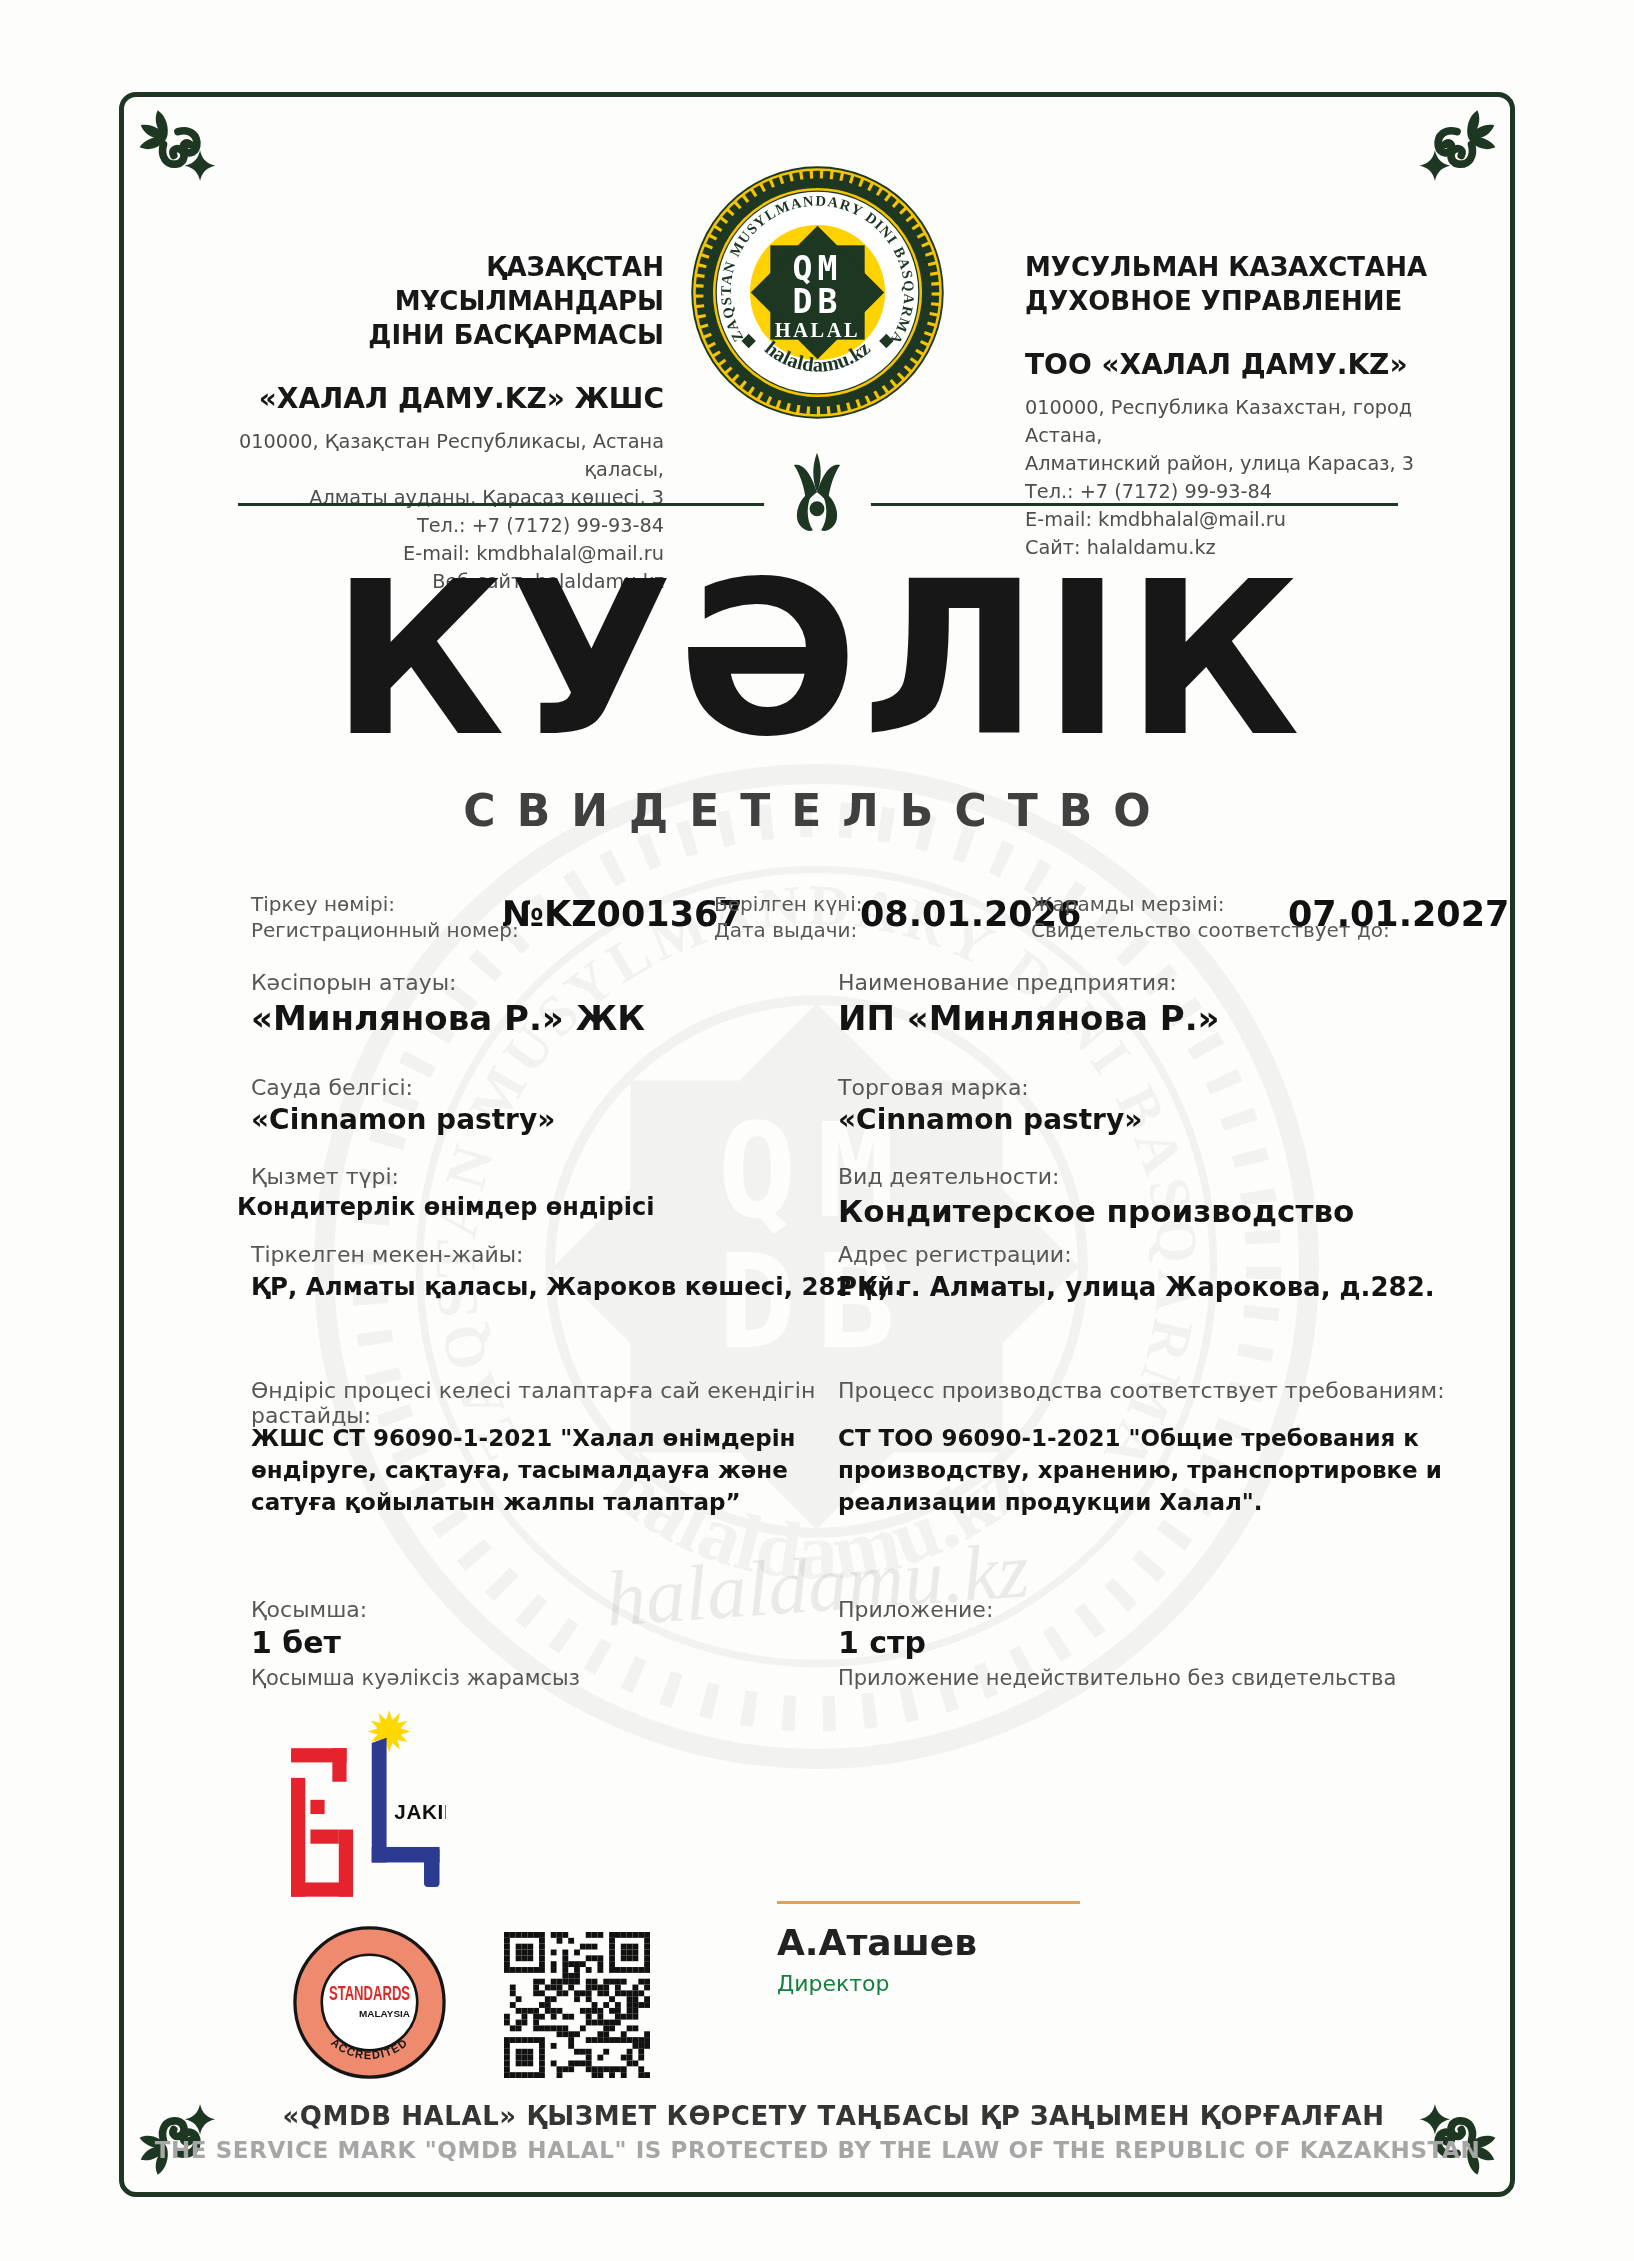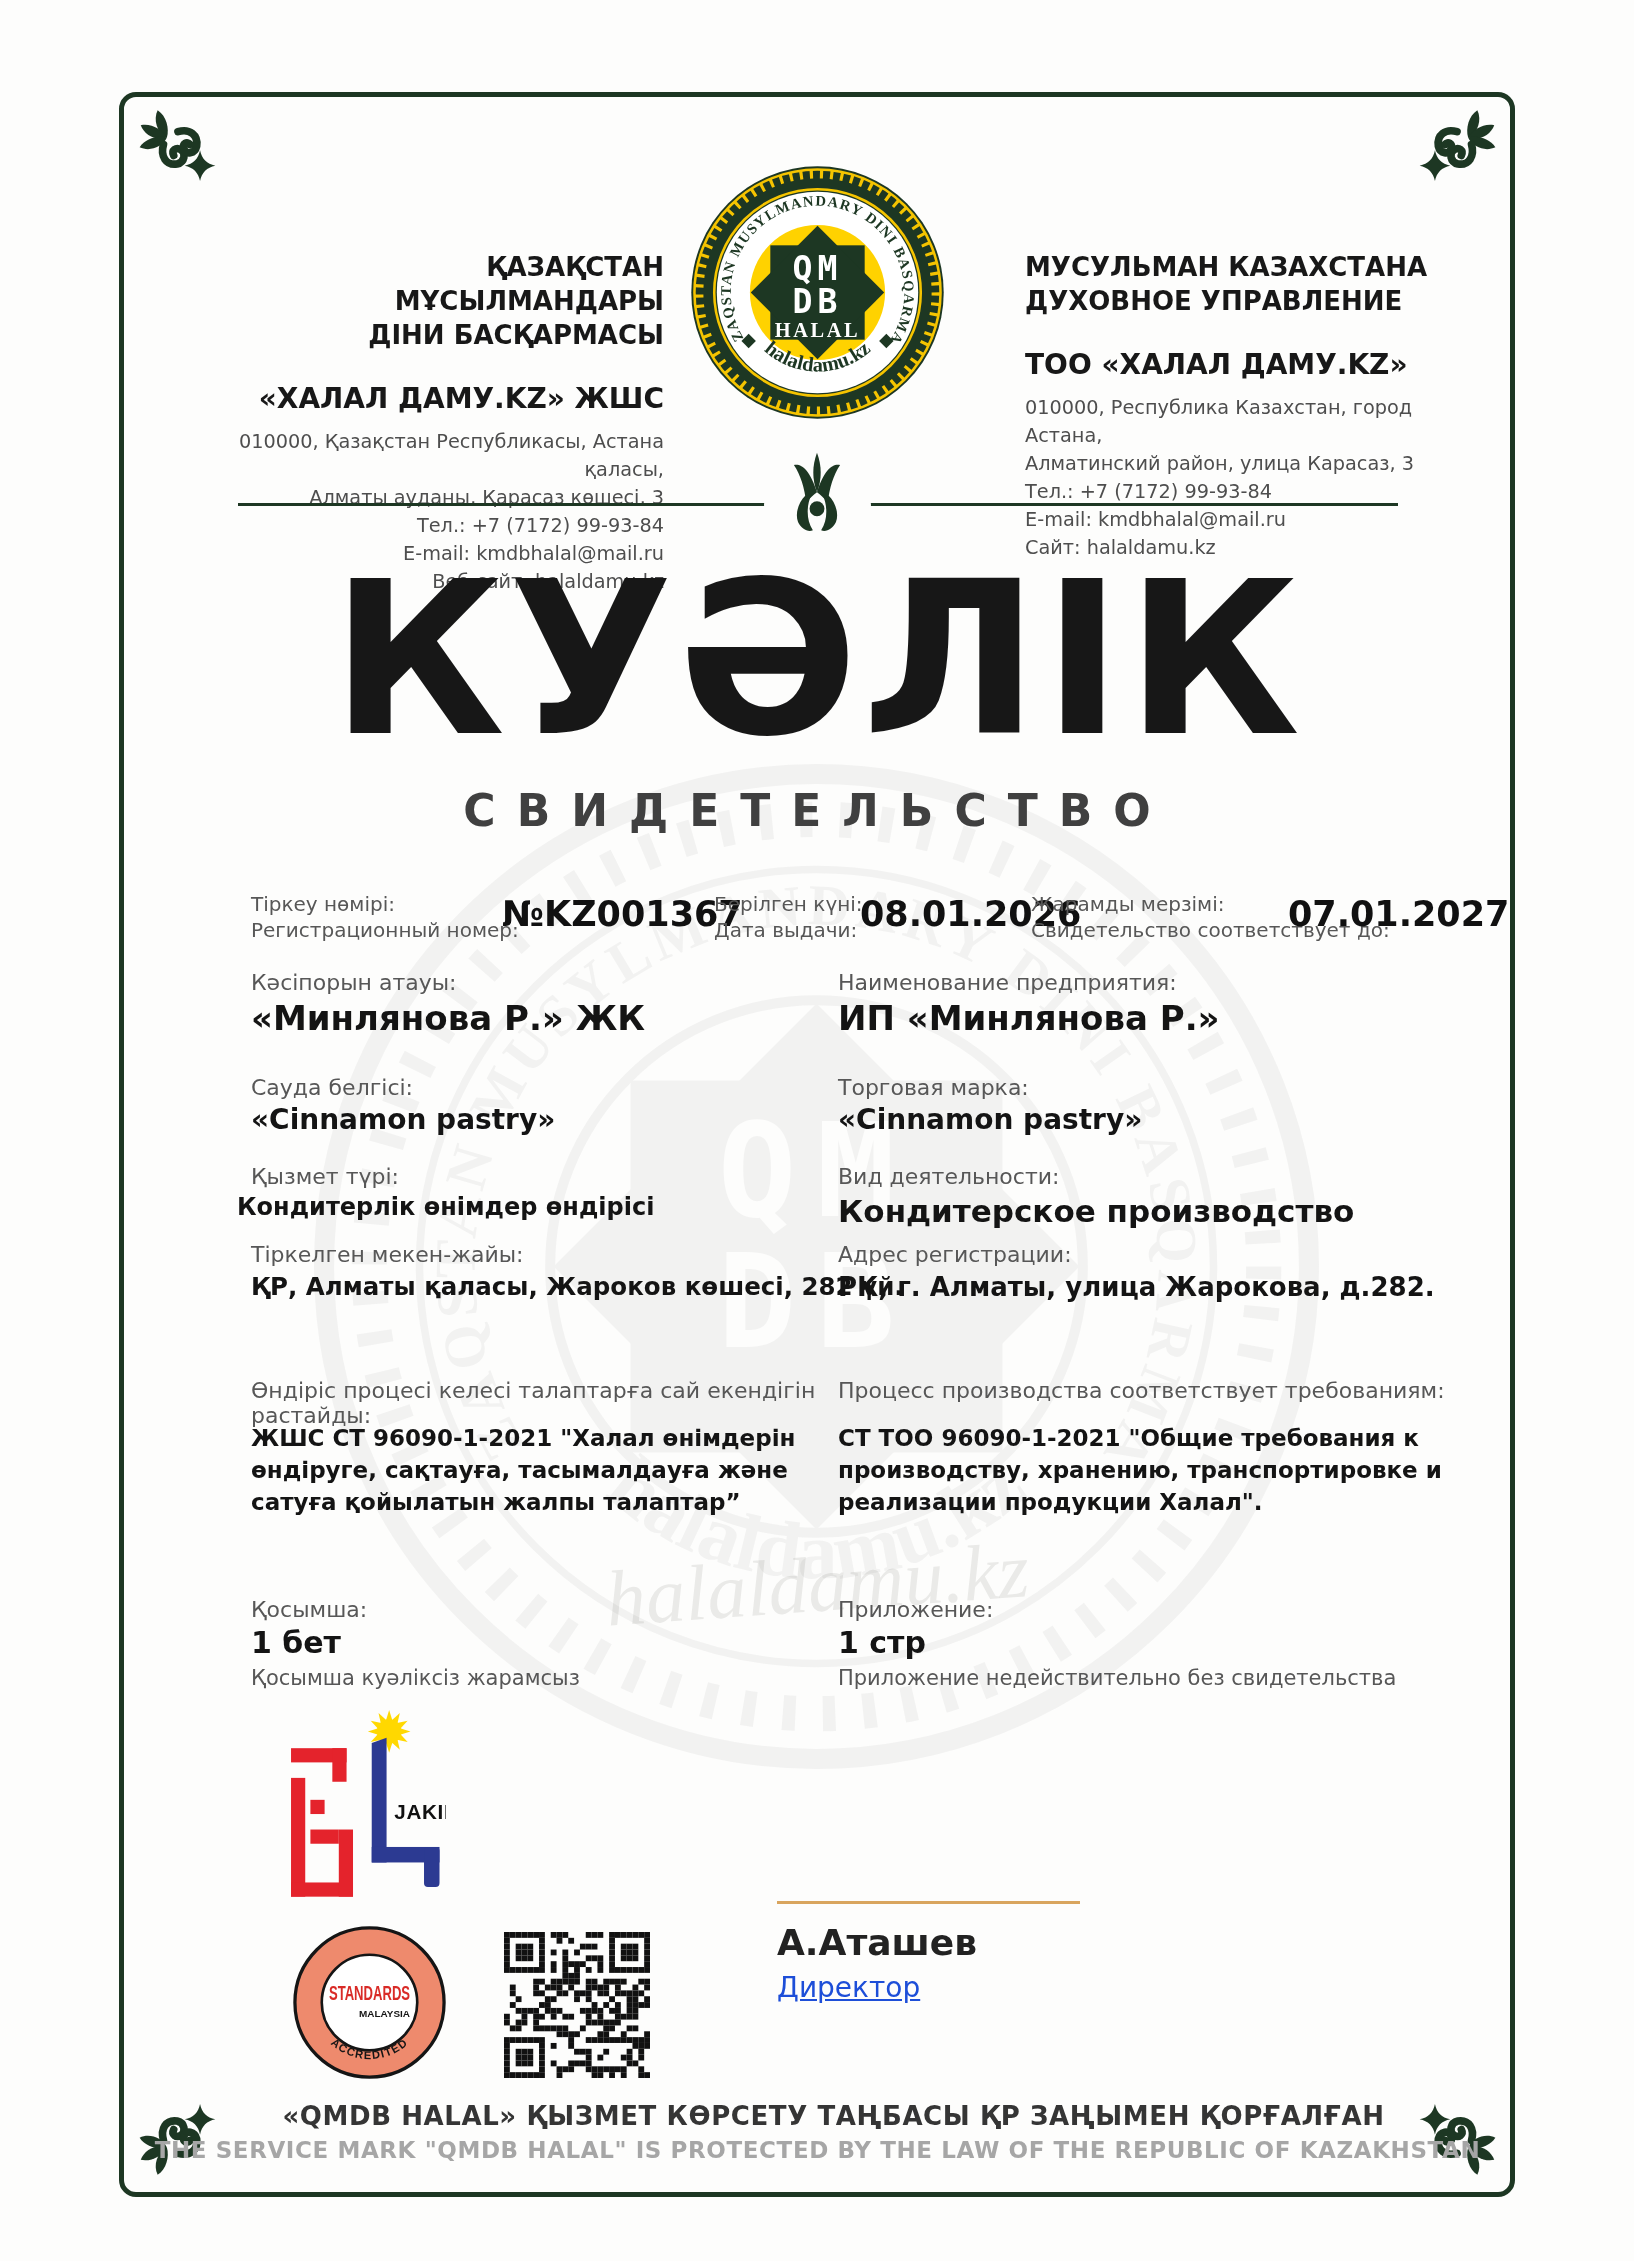--- a/index.html
+++ b/index.html
@@ -30,21 +30,21 @@
   .reg-val{font-size:35px;font-weight:bold;white-space:nowrap;color:#111;}
   .abs{position:absolute;}
   .flabel{position:absolute;font-size:22px;color:#575757;}
   .fvalue{position:absolute;font-weight:bold;color:#141414;white-space:nowrap;}
   .req-lbl{position:absolute;font-size:22px;color:#575757;}
   .req-val{position:absolute;font-size:23px;font-weight:bold;line-height:32px;color:#141414;}
   .att-val{position:absolute;font-size:30px;font-weight:bold;color:#141414;}
   .att-note{position:absolute;font-size:21px;color:#575757;}
   .sig-line{position:absolute;left:777px;top:1901px;width:303px;height:3.2px;background:#d9a55e;}
   .sig-name{position:absolute;left:777px;top:1922px;font-size:36px;font-weight:bold;color:#222;}
-  .sig-role{position:absolute;left:777px;top:1971px;font-size:28px;color:#1d4ed8;text-decoration:underline;}
+  .sig-role{position:absolute;left:777px;top:1971px;font-size:22px;color:#15803d;}
   .footer1{position:absolute;left:0;width:100%;top:2101px;text-align:center;
            font-size:26px;font-weight:bold;letter-spacing:0.6px;color:#353535;margin-left:16px;}
   .footer2{position:absolute;left:0;width:100%;top:2137px;text-align:center;
            font-size:23px;font-weight:bold;letter-spacing:0.6px;color:#a6a6a6;}
   .wm{position:absolute;left:314px;top:764px;width:1005px;height:1005px;opacity:0.055;pointer-events:none;}
   .wm-script{position:absolute;left:0;width:100%;top:1540px;text-align:center;pointer-events:none;
              font-family:"Liberation Serif","DejaVu Serif",serif;font-style:italic;
              font-size:79px;color:rgba(40,40,30,0.09);transform:rotate(-4deg);}
   .jakim{position:absolute;left:291px;top:1703px;width:155px;height:204px;}
   .standards{position:absolute;left:291px;top:1924px;width:157px;height:157px;}

